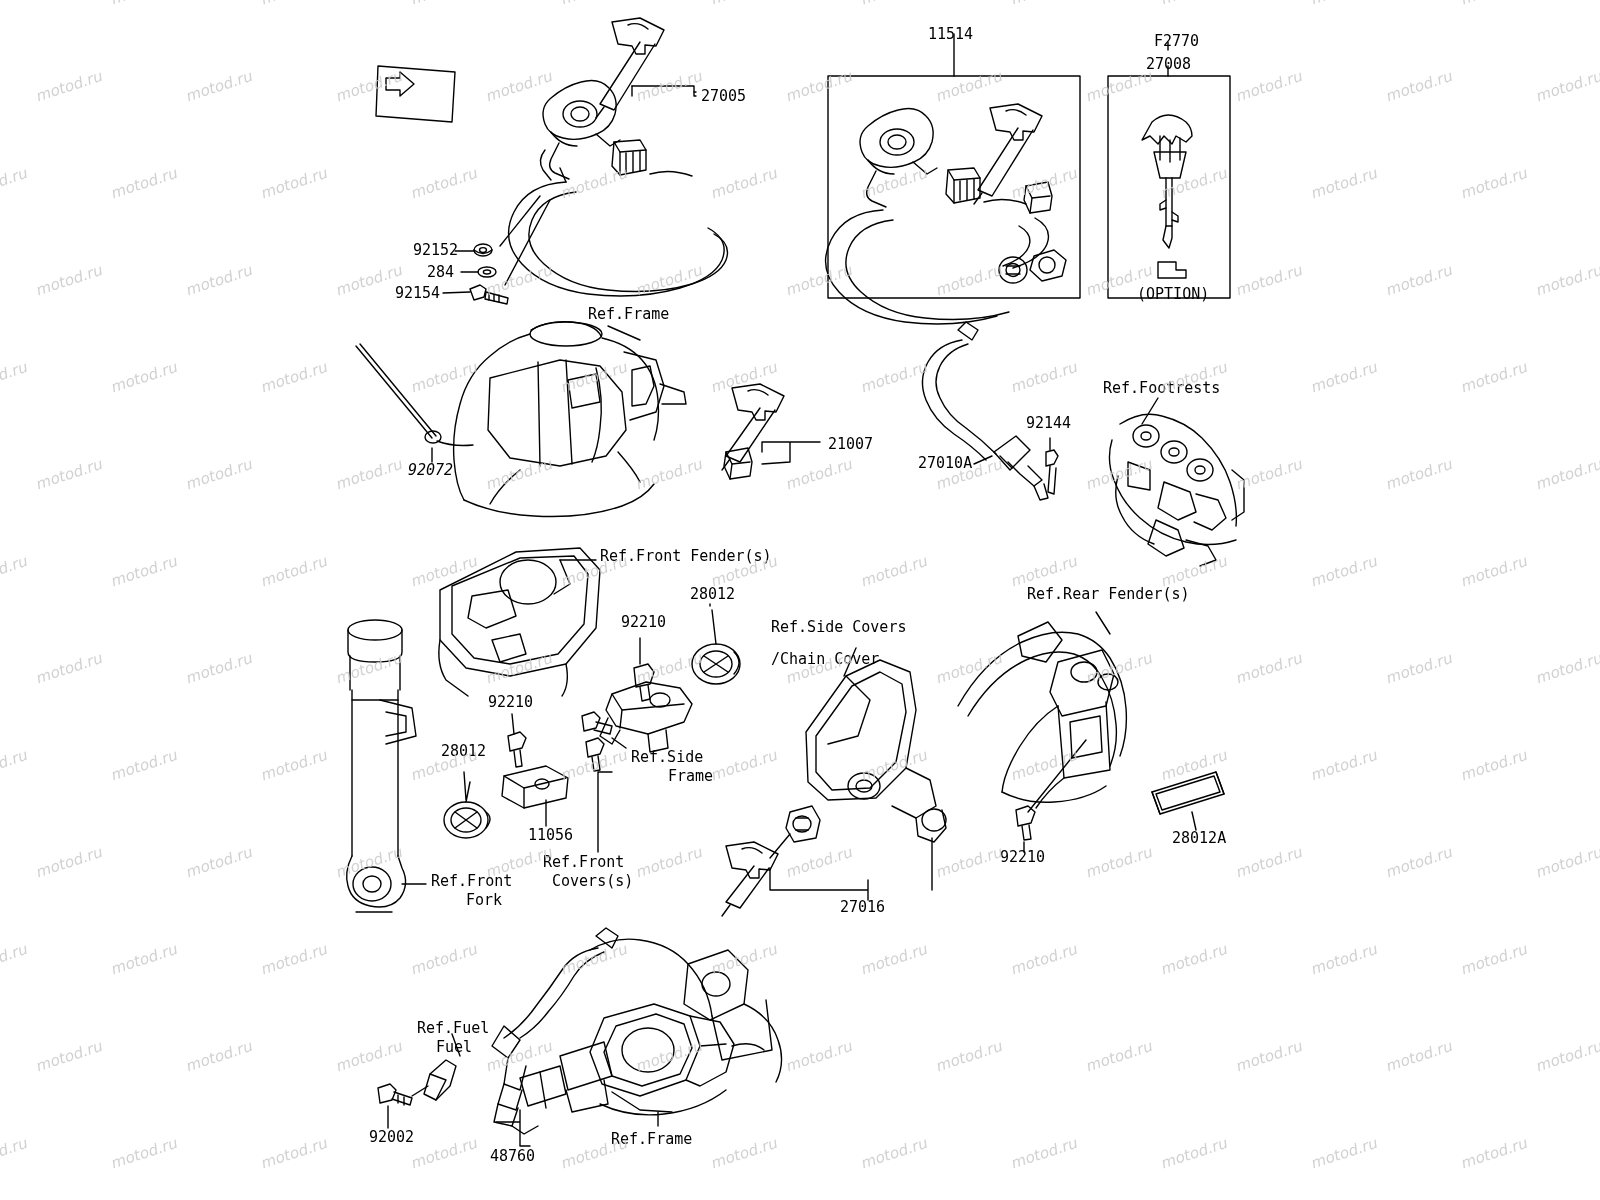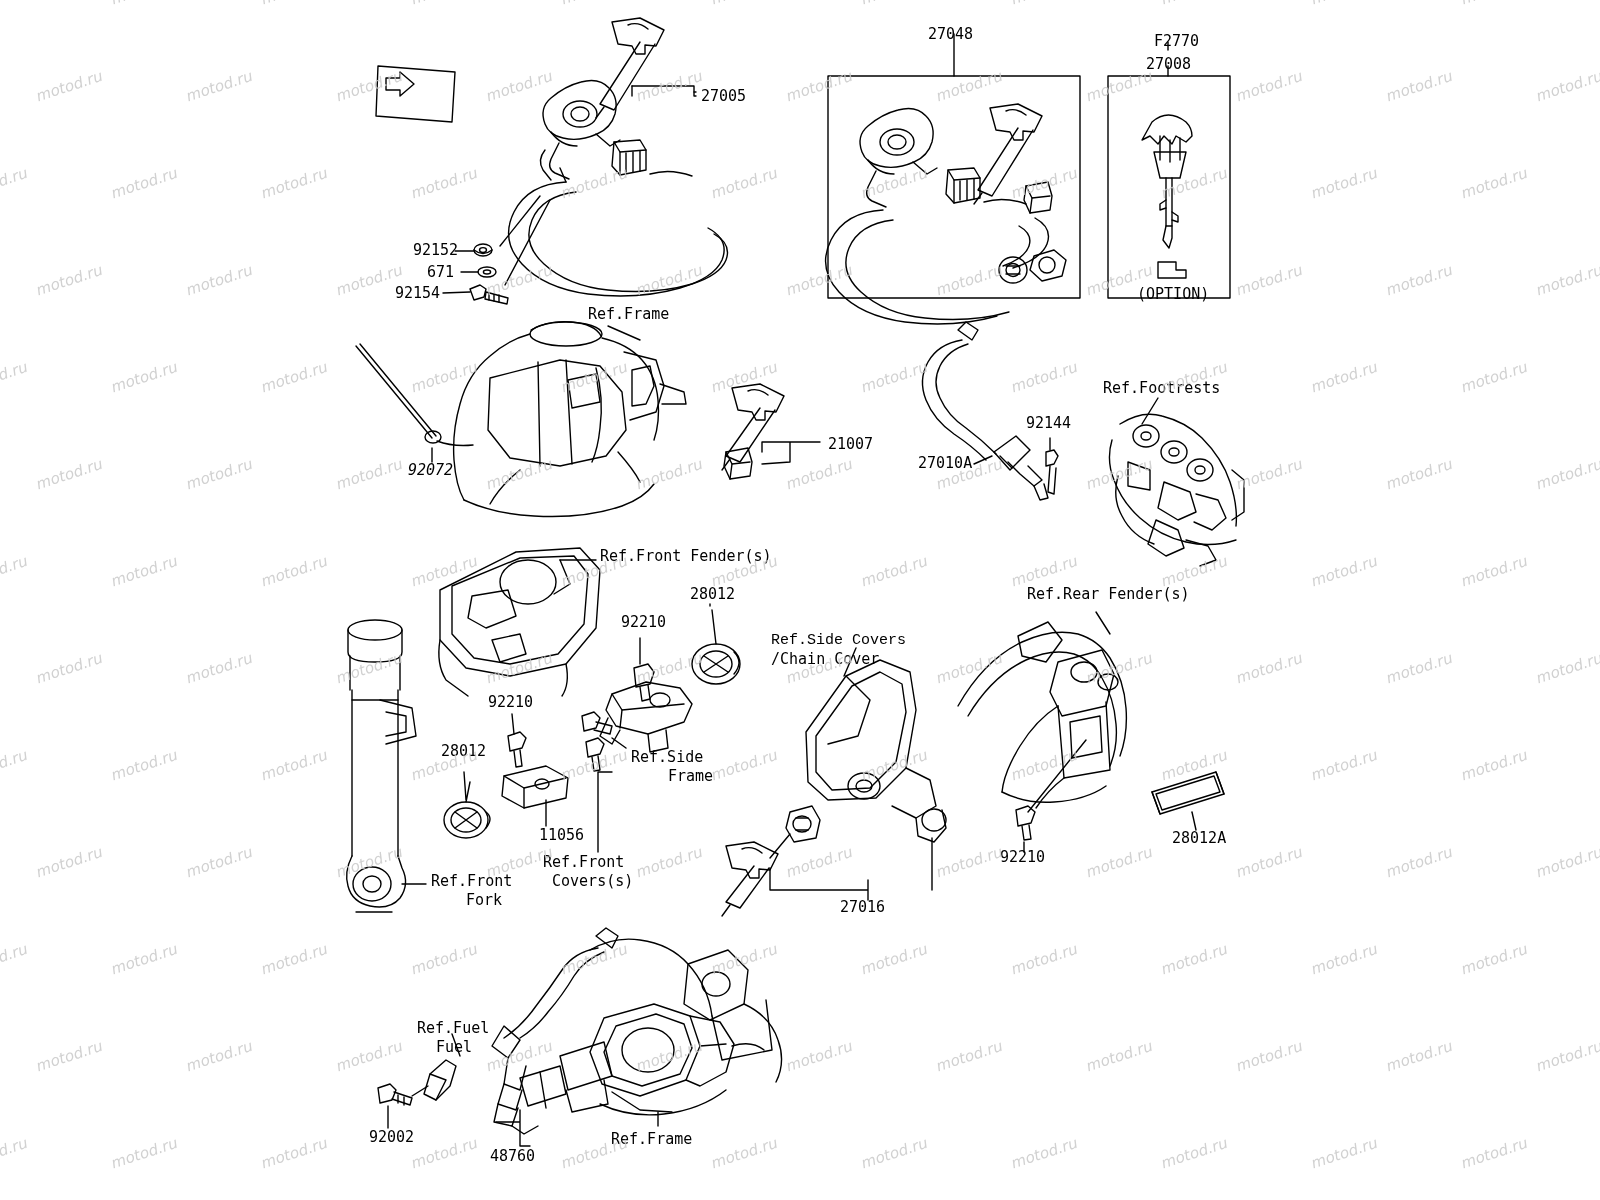--- a/index.html
+++ b/index.html
@@ -383,44 +383,44 @@
       </g>
       <path d="M388 1106 L388 1128"></path>
       <path d="M412 1096 L428 1086"></path>
       <path d="M520 1110 L520 1146 M520 1122 L496 1122 M520 1146 L530 1146"></path>
 
     </g>
   </svg>
 
   <div id="labels">
     <div class="lbl" style="left:701px;top:88px;">27005</div>
-    <div class="lbl" style="left:928px;top:26px;">27048</div>
+    <div class="lbl" style="left:928px;top:26px;">11514</div>
     <div class="lbl" style="left:1154px;top:33px;">F2770</div>
     <div class="lbl" style="left:1146px;top:56px;">27008</div>
     <div class="lbl" style="left:1137px;top:286px;">(OPTION)</div>
     <div class="lbl" style="left:413px;top:242px;">92152</div>
-    <div class="lbl" style="left:427px;top:264px;">671</div>
+    <div class="lbl" style="left:427px;top:264px;">284</div>
     <div class="lbl" style="left:395px;top:285px;">92154</div>
     <div class="lbl" style="left:588px;top:306px;">Ref.Frame</div>
     <div class="lbl" style="left:408px;top:462px;font-style:italic;">92072</div>
     <div class="lbl" style="left:828px;top:436px;">21007</div>
     <div class="lbl" style="left:918px;top:455px;">27010A</div>
     <div class="lbl" style="left:1026px;top:415px;">92144</div>
     <div class="lbl" style="left:1103px;top:380px;">Ref.Footrests</div>
     <div class="lbl" style="left:600px;top:548px;">Ref.Front Fender(s)</div>
     <div class="lbl" style="left:690px;top:586px;">28012</div>
     <div class="lbl" style="left:621px;top:614px;">92210</div>
-    <div class="lbl" style="left:771px;top:632px;font-family:Liberation Mono, monospace;">Ref.Side Covers</div>
+    <div class="lbl" style="left:771px;top:619px;">Ref.Side Covers</div>
     <div class="lbl" style="left:771px;top:651px;">/Chain Cover</div>
     <div class="lbl" style="left:1027px;top:586px;">Ref.Rear Fender(s)</div>
     <div class="lbl" style="left:488px;top:694px;">92210</div>
     <div class="lbl" style="left:441px;top:743px;">28012</div>
     <div class="lbl" style="left:631px;top:749px;">Ref.Side</div>
     <div class="lbl" style="left:668px;top:768px;">Frame</div>
-    <div class="lbl" style="left:528px;top:827px;margin-left:11px;">11056</div>
+    <div class="lbl" style="left:528px;top:827px;">11056</div>
     <div class="lbl" style="left:543px;top:854px;">Ref.Front</div>
     <div class="lbl" style="left:552px;top:873px;">Covers(s)</div>
     <div class="lbl" style="left:431px;top:873px;">Ref.Front</div>
     <div class="lbl" style="left:466px;top:892px;">Fork</div>
     <div class="lbl" style="left:1000px;top:849px;">92210</div>
     <div class="lbl" style="left:1172px;top:830px;">28012A</div>
     <div class="lbl" style="left:840px;top:899px;">27016</div>
     <div class="lbl" style="left:417px;top:1020px;">Ref.Fuel</div>
     <div class="lbl" style="left:436px;top:1039px;">Fuel</div>
     <div class="lbl" style="left:369px;top:1129px;">92002</div>

